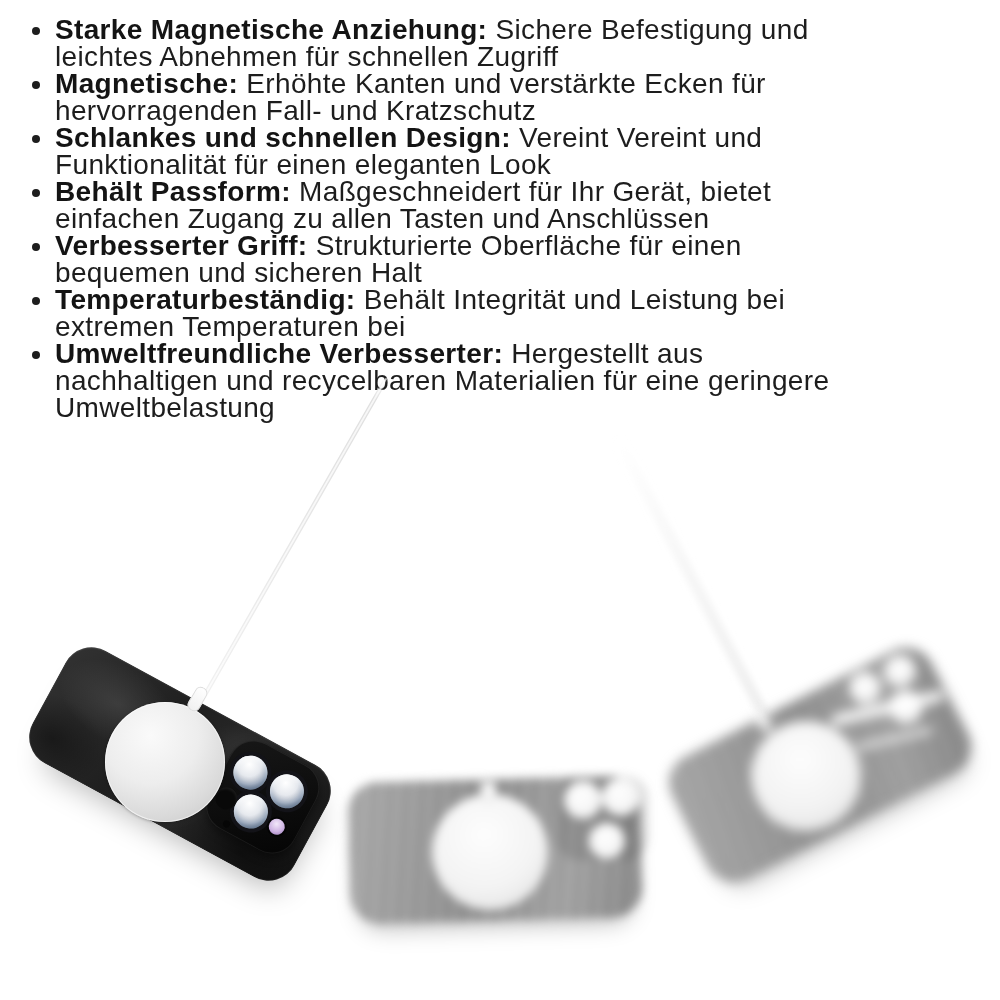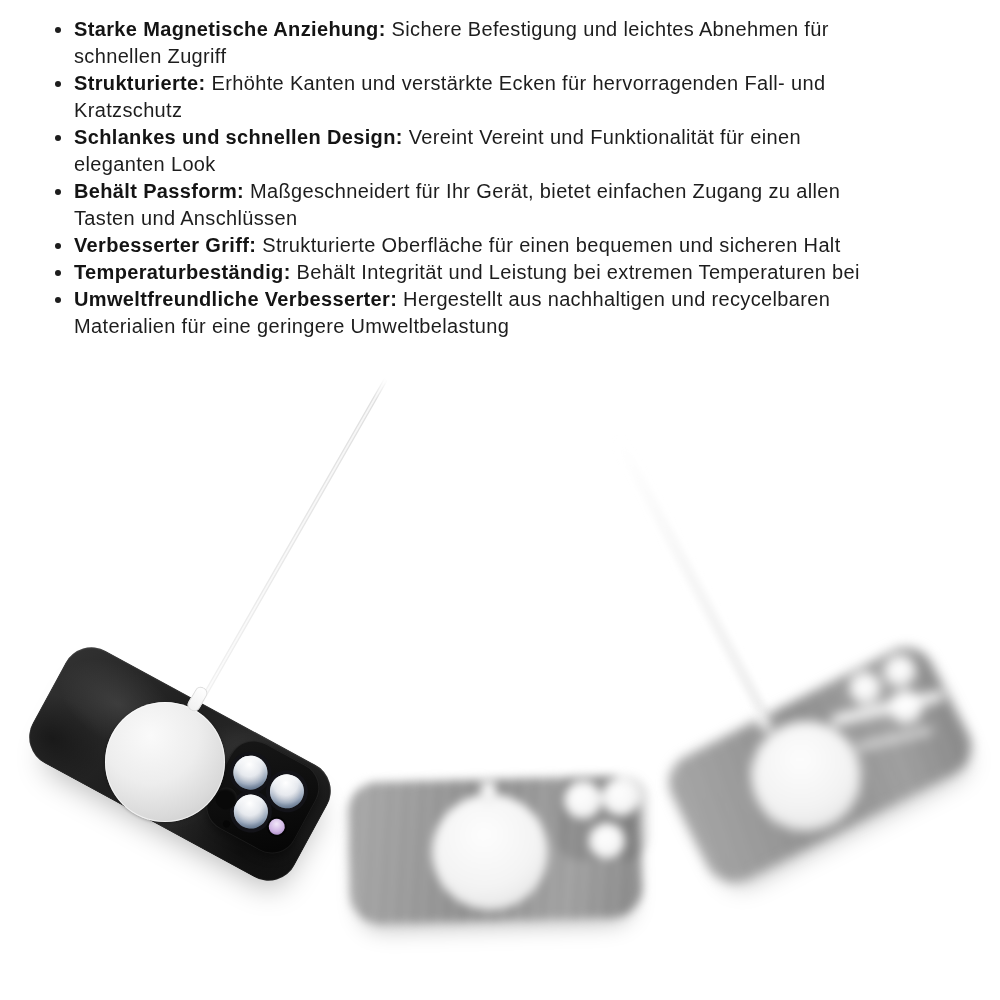--- a/index.html
+++ b/index.html
@@ -3,22 +3,22 @@
 <meta charset="utf-8">
 <style>
   html,body{margin:0;padding:0;background:#ffffff;}
   .page{
     position:relative;width:1000px;height:1000px;background:#ffffff;overflow:hidden;
     font-family:"Liberation Sans","DejaVu Sans",sans-serif;color:#1d1d1d;
   }
   
   ul.features{
     margin:0;box-sizing:border-box;width:916px;
-    padding:16px 50px 0 74px;list-style:disc;
-    font-size:20px;line-height:27px;letter-spacing:.35px;color:#1d1d1d;
+    padding:16px 50px 0 55px;list-style:disc;
+    font-size:28px;line-height:27px;letter-spacing:.35px;color:#1d1d1d;
   }
   ul.features li{margin:0;padding:0;}
   ul.features b{font-weight:700;color:#141414;}
   
   .stage{position:absolute;left:0;top:0;width:1000px;height:1000px;}
   .cables{position:absolute;left:0;top:0;z-index:1;pointer-events:none;}
   .abs{position:absolute;}
   
   .phone-a{
     left:31px;top:700px;width:298px;height:128px;border-radius:30px;z-index:2;
@@ -96,21 +96,21 @@
     background:radial-gradient(circle at 45% 35%, #fdfdfd, #f2f2f2 55%, #e1e1e1 85%, #d5d5d5 100%);}
   .stub-c{left:757px;top:710px;width:12px;height:22px;border-radius:5px;transform:rotate(-29deg);}
 </style>
 </head>
 <body>
 
 <div class="page">
 
   <ul class="features">
     <li><b>Starke Magnetische Anziehung:</b> <span>Sichere Befestigung und leichtes Abnehmen für schnellen Zugriff</span></li>
-    <li><b>Strukturierte:</b> <span>Erhöhte Kanten und verstärkte Ecken für hervorragenden Fall- und Kratzschutz</span></li>
+    <li><b>Magnetische:</b> <span>Erhöhte Kanten und verstärkte Ecken für hervorragenden Fall- und Kratzschutz</span></li>
     <li><b>Schlankes und schnellen Design:</b> <span>Vereint Vereint und Funktionalität für einen eleganten Look</span></li>
     <li><b>Behält Passform:</b> <span>Maßgeschneidert für Ihr Gerät, bietet einfachen Zugang zu allen Tasten und Anschlüssen</span></li>
     <li><b>Verbesserter Griff:</b> <span>Strukturierte Oberfläche für einen bequemen und sicheren Halt</span></li>
     <li><b>Temperaturbeständig:</b> <span>Behält Integrität und Leistung bei extremen Temperaturen bei</span></li>
     <li><b>Umweltfreundliche Verbesserter:</b> <span>Hergestellt aus nachhaltigen und recycelbaren Materialien für eine geringere Umweltbelastung</span></li>
   </ul>
 
   <div class="stage">
 
     <svg class="cables" width="1000" height="1000">

